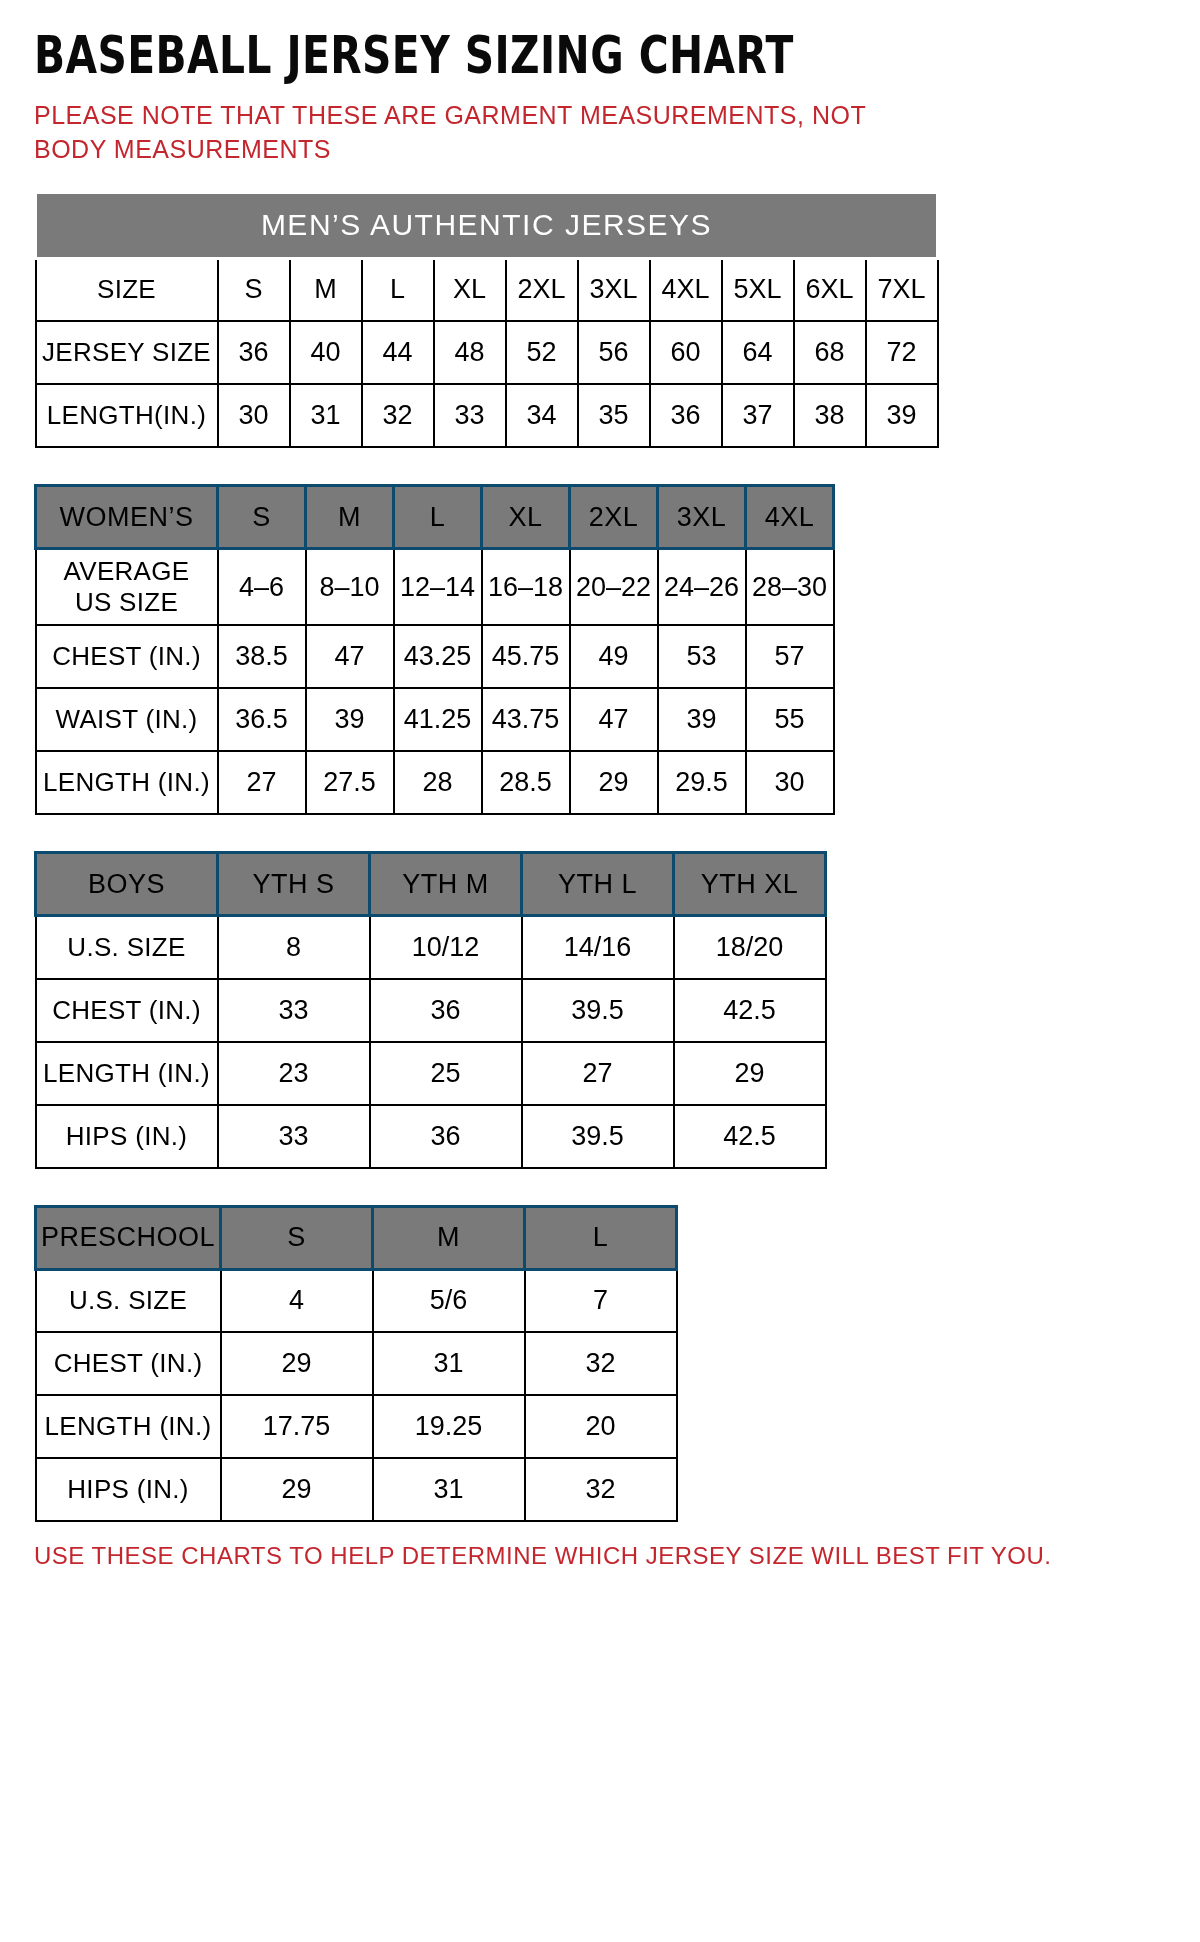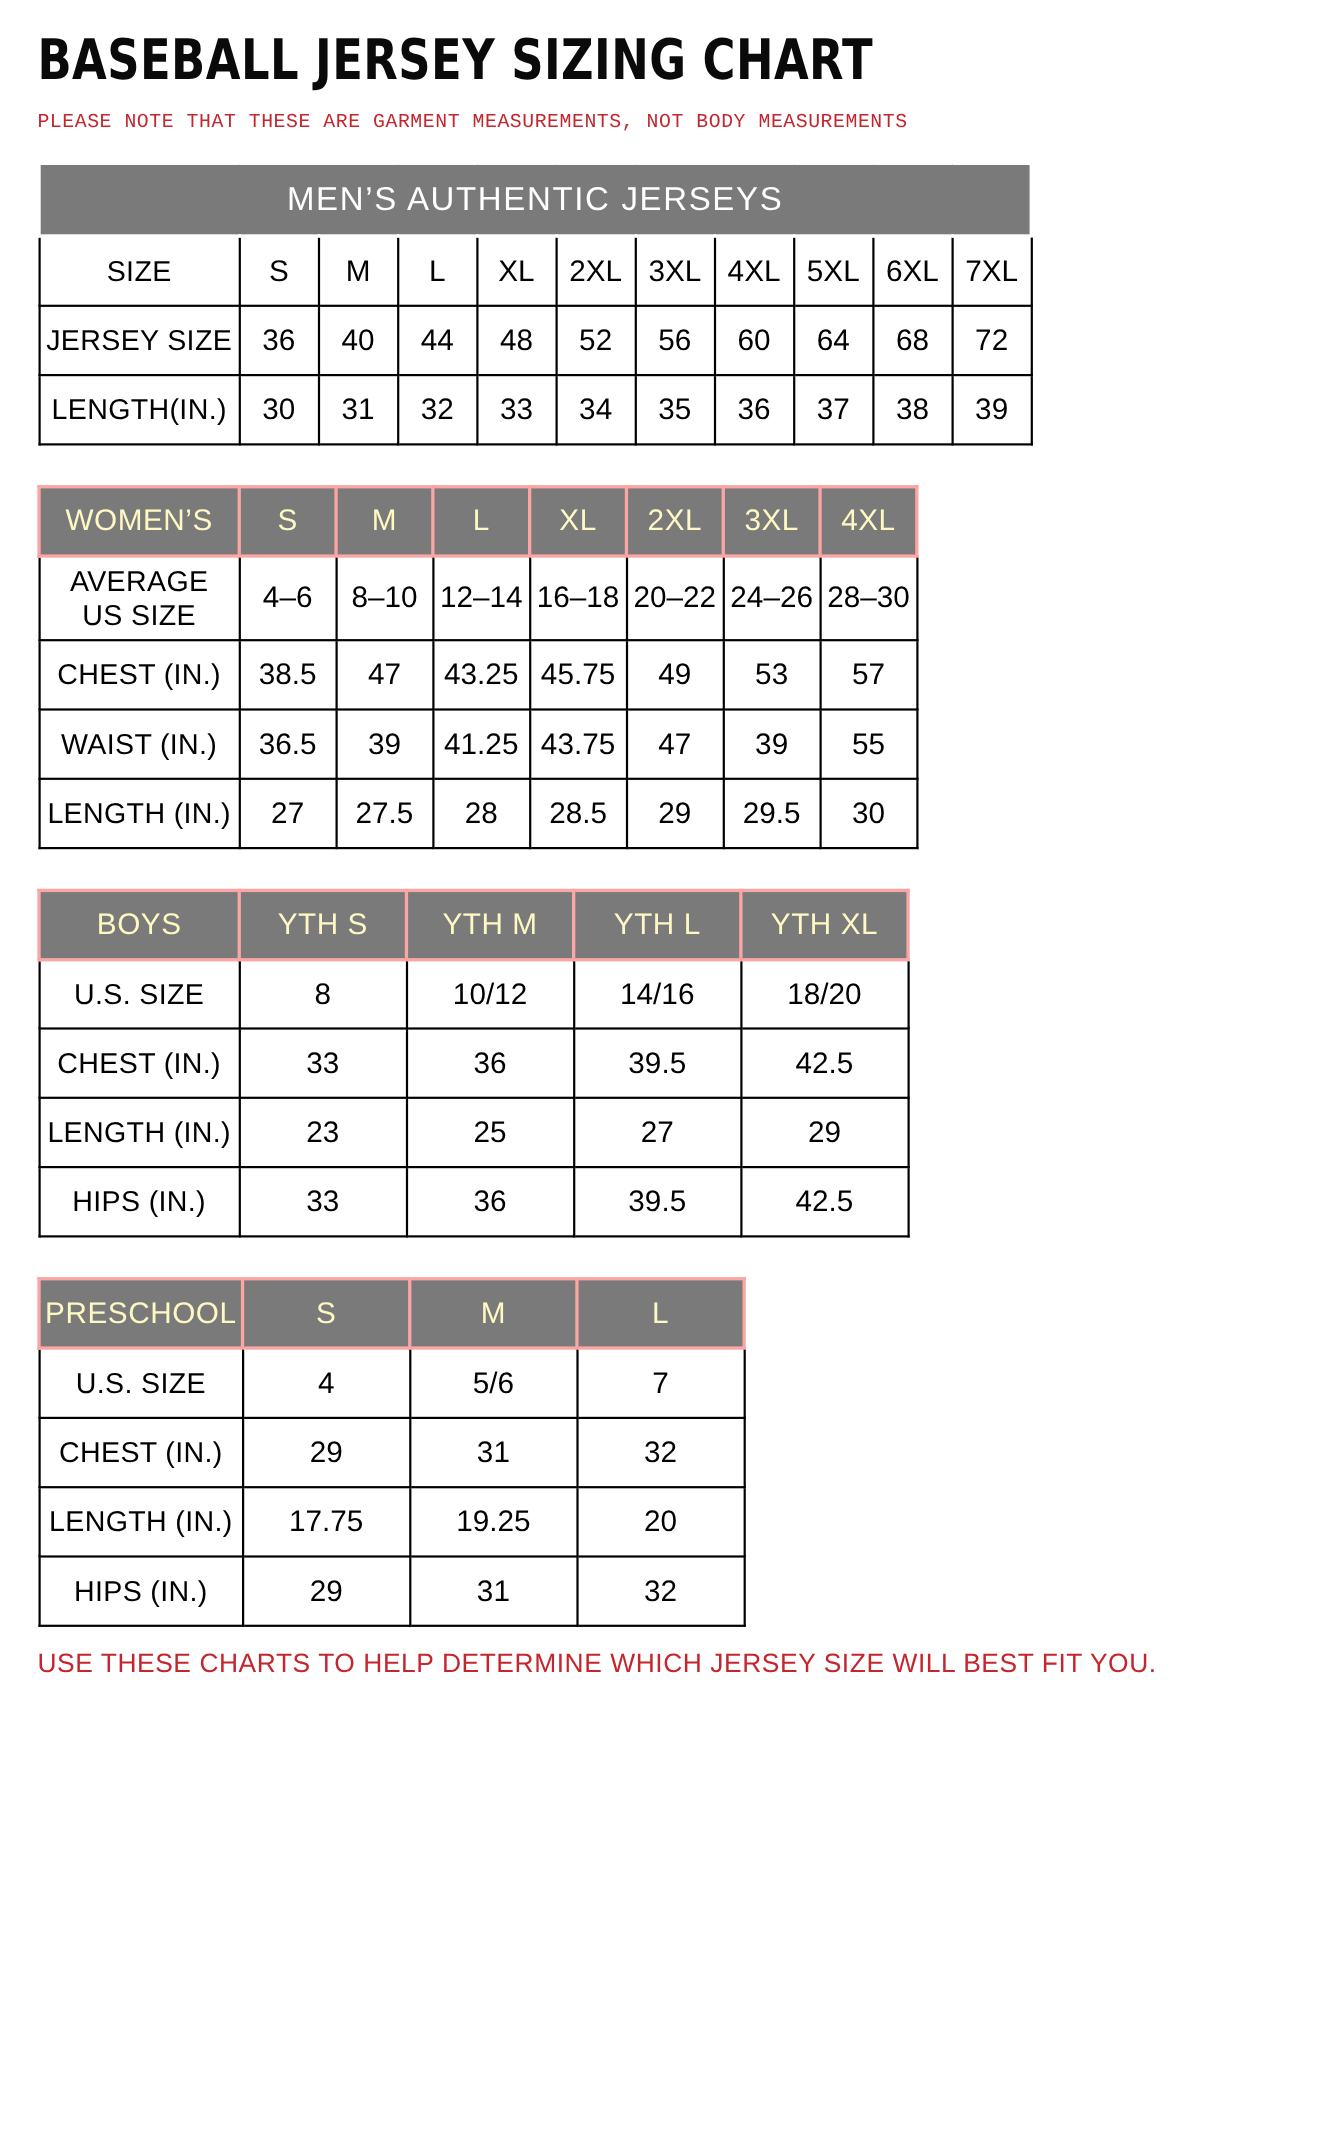--- a/index.html
+++ b/index.html
@@ -23,24 +23,23 @@
     display: inline-block;
     transform: scaleX(0.80);
     transform-origin: left center;
     white-space: nowrap;
     color: #0a0a0a;
   }
   .note {
     margin-top: 14px;
     max-width: 880px;
     color: var(--accent-red, #c4262e);
-    font-size: 18px;
+    font-size: 25px;
     letter-spacing: 0.5px;
     line-height: 1.35;
-    font-family: Liberation Mono, monospace;
   }
   table.size-table {
     border-collapse: collapse;
     table-layout: fixed;
     margin-top: 36px;
   }
   table.t-mens { margin-top: 24px; }
   th, td {
     border: 2px solid #000;
     font-weight: 400;
@@ -55,22 +54,22 @@
   th.banner {
     background: var(--header-gray, #7a7a7a);
     color: #fff;
     border: 3px solid #fff;
     font-size: 30px;
     letter-spacing: 1.5px;
     height: 66px;
   }
   th.gray {
     background: var(--header-gray, #7a7a7a);
-    color: #fef9c3;
-    border: 3px solid #fca5a5;
+    color: #000000;
+    border: 3px solid #0c4a6e;
     font-size: 27px;
     letter-spacing: 0.5px;
   }
   .label-cell {
     font-size: 26px;
     white-space: pre-line;
     letter-spacing: 0.3px;
   }
   col.col-label { width: 182px; }
   .t-mens col.col-size { width: 72px; }

